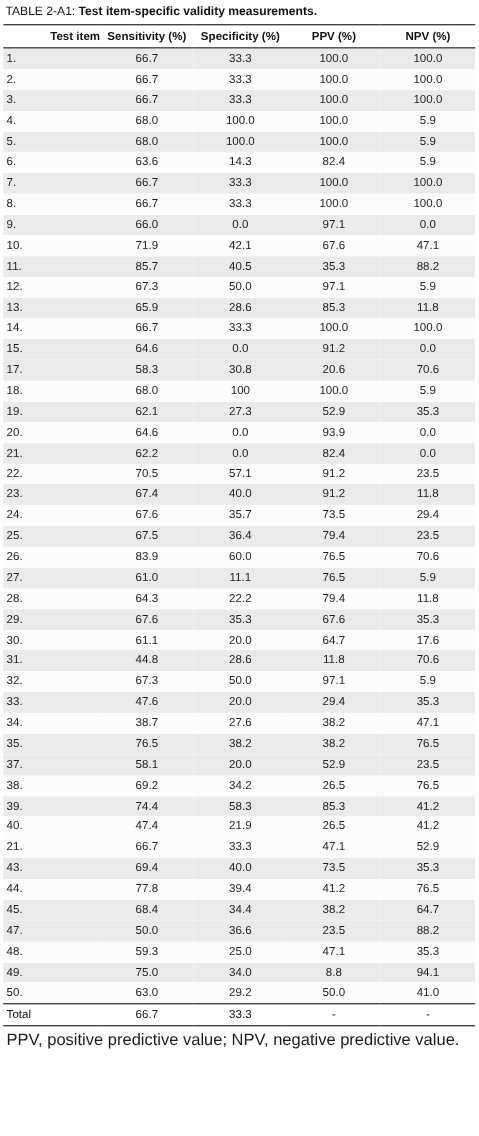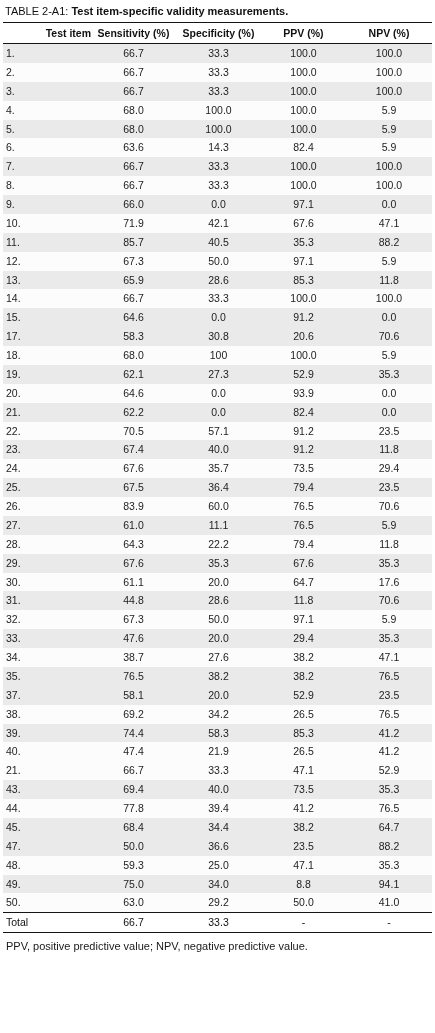--- a/index.html
+++ b/index.html
@@ -105,21 +105,21 @@
   tfoot td.t-item {
     text-align: left;
     padding-left: 3px;
   }
   tfoot td.t-num {
     text-align: center;
   }
 
   
   .footnote {
-    font-size: 11px;
+    font-size: 15px;
     line-height: 12px;
     padding: 7px 0 0 3px;
     color: #1a1a1a;
     white-space: nowrap;
   }
 </style>
 </head>
 <body>
 
 <div class="page">

